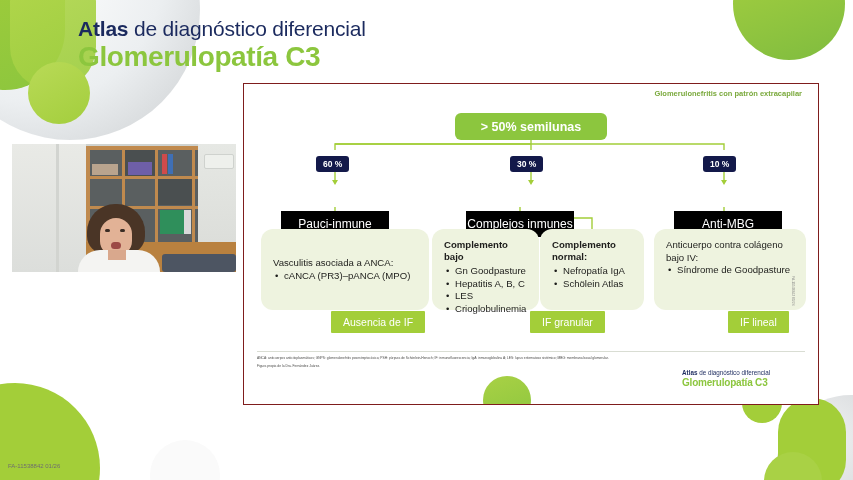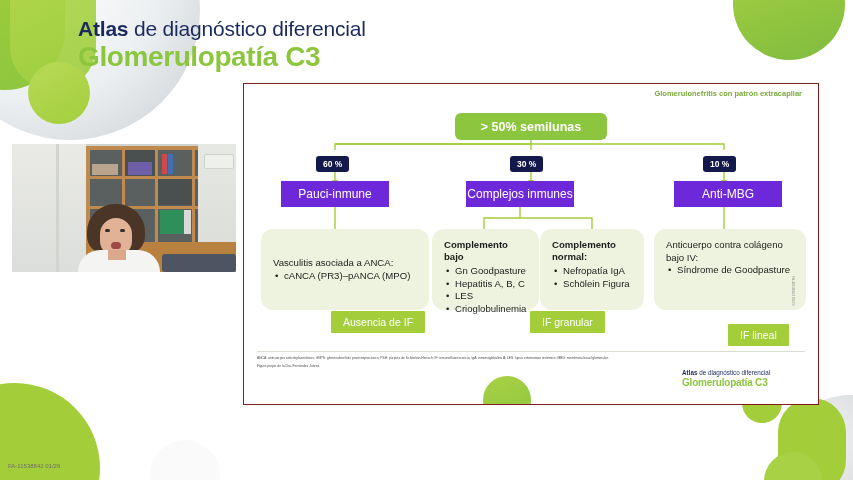--- a/index.html
+++ b/index.html
@@ -109,22 +109,22 @@
     background:#8cc63e;color:#ffffff;font-size:12.5px;font-weight:bold;
   }
   .pct{
     height:16px;border-radius:3px;background:#13194a;color:#ffffff;
     font-size:8.5px;font-weight:bold;padding:0 7px;
   }
   #pct-60{left:72px;top:72px;}
   #pct-30{left:266px;top:72px;}
   #pct-10{left:459px;top:72px;}
   .mid-node{
-    width:108px;height:26px;border-radius:0;background:#6d28d9;
-    color:#ffffff;font-size:12px;
+    width:108px;height:26px;border-radius:0;background:#000000;
+    color:#ffffff;font-size:12px;margin-top:30px;
   }
   #mid-pauci{left:37px;top:97px;}
   #mid-cplx{left:222px;top:97px;}
   #mid-anti{left:430px;top:97px;}
   .panel{
     position:absolute;background:#eef3df;border-radius:12px;box-sizing:border-box;
     padding:10px 12px;color:#1d1d1b;
   }
   #panel-vasculitis{left:17px;top:145px;width:168px;height:81px;
     display:flex;align-items:center;}
@@ -136,21 +136,21 @@
   .panel ul{margin:0;padding-left:11px;list-style:none;}
   .panel li{position:relative;font-size:9.6px;line-height:12.6px;}
   .panel li:before{content:"•";position:absolute;left:-9px;}
   .if-pill{
     position:absolute;height:22px;border-radius:1px;background:#a3ce39;
     color:#ffffff;font-size:10.5px;display:flex;align-items:center;
     justify-content:center;padding:0 12px;margin-left:41px;
   }
   #if-ausencia{left:46px;top:227px;}
   #if-granular{left:245px;top:227px;}
-  #if-lineal{left:443px;top:240px;}
+  #if-lineal{left:443px;top:227px;}
   #slide-divider{position:absolute;left:13px;top:267px;width:548px;height:1px;background:#d9ddd3;}
   #footnote{
     position:absolute;left:13px;top:272px;width:425px;
     font-size:3.3px;line-height:4.6px;color:#4a4a48;
   }
   #footnote .src{display:block;margin-top:3px;}
   #slide-code{
     position:absolute;left:551px;top:192px;
     font-size:3.4px;color:#8e8e8c;
     transform:rotate(90deg);transform-origin:left top;white-space:nowrap;
@@ -270,21 +270,21 @@
       <li>Hepatitis A, B, C</li>
       <li>LES</li>
       <li>Crioglobulinemia</li>
     </ul>
   </div>
 
   <div class="panel" id="panel-cnormal">
     <div class="ttl">Complemento normal:</div>
     <ul>
       <li>Nefropatía IgA</li>
-      <li>Schölein Figura</li>
+      <li>Schölein Atlas</li>
     </ul>
   </div>
 
   <div class="panel" id="panel-anti">
     <div class="body">Anticuerpo contra colágeno bajo IV:</div>
     <ul>
       <li>Síndrome de Goodpasture</li>
     </ul>
   </div>
 

